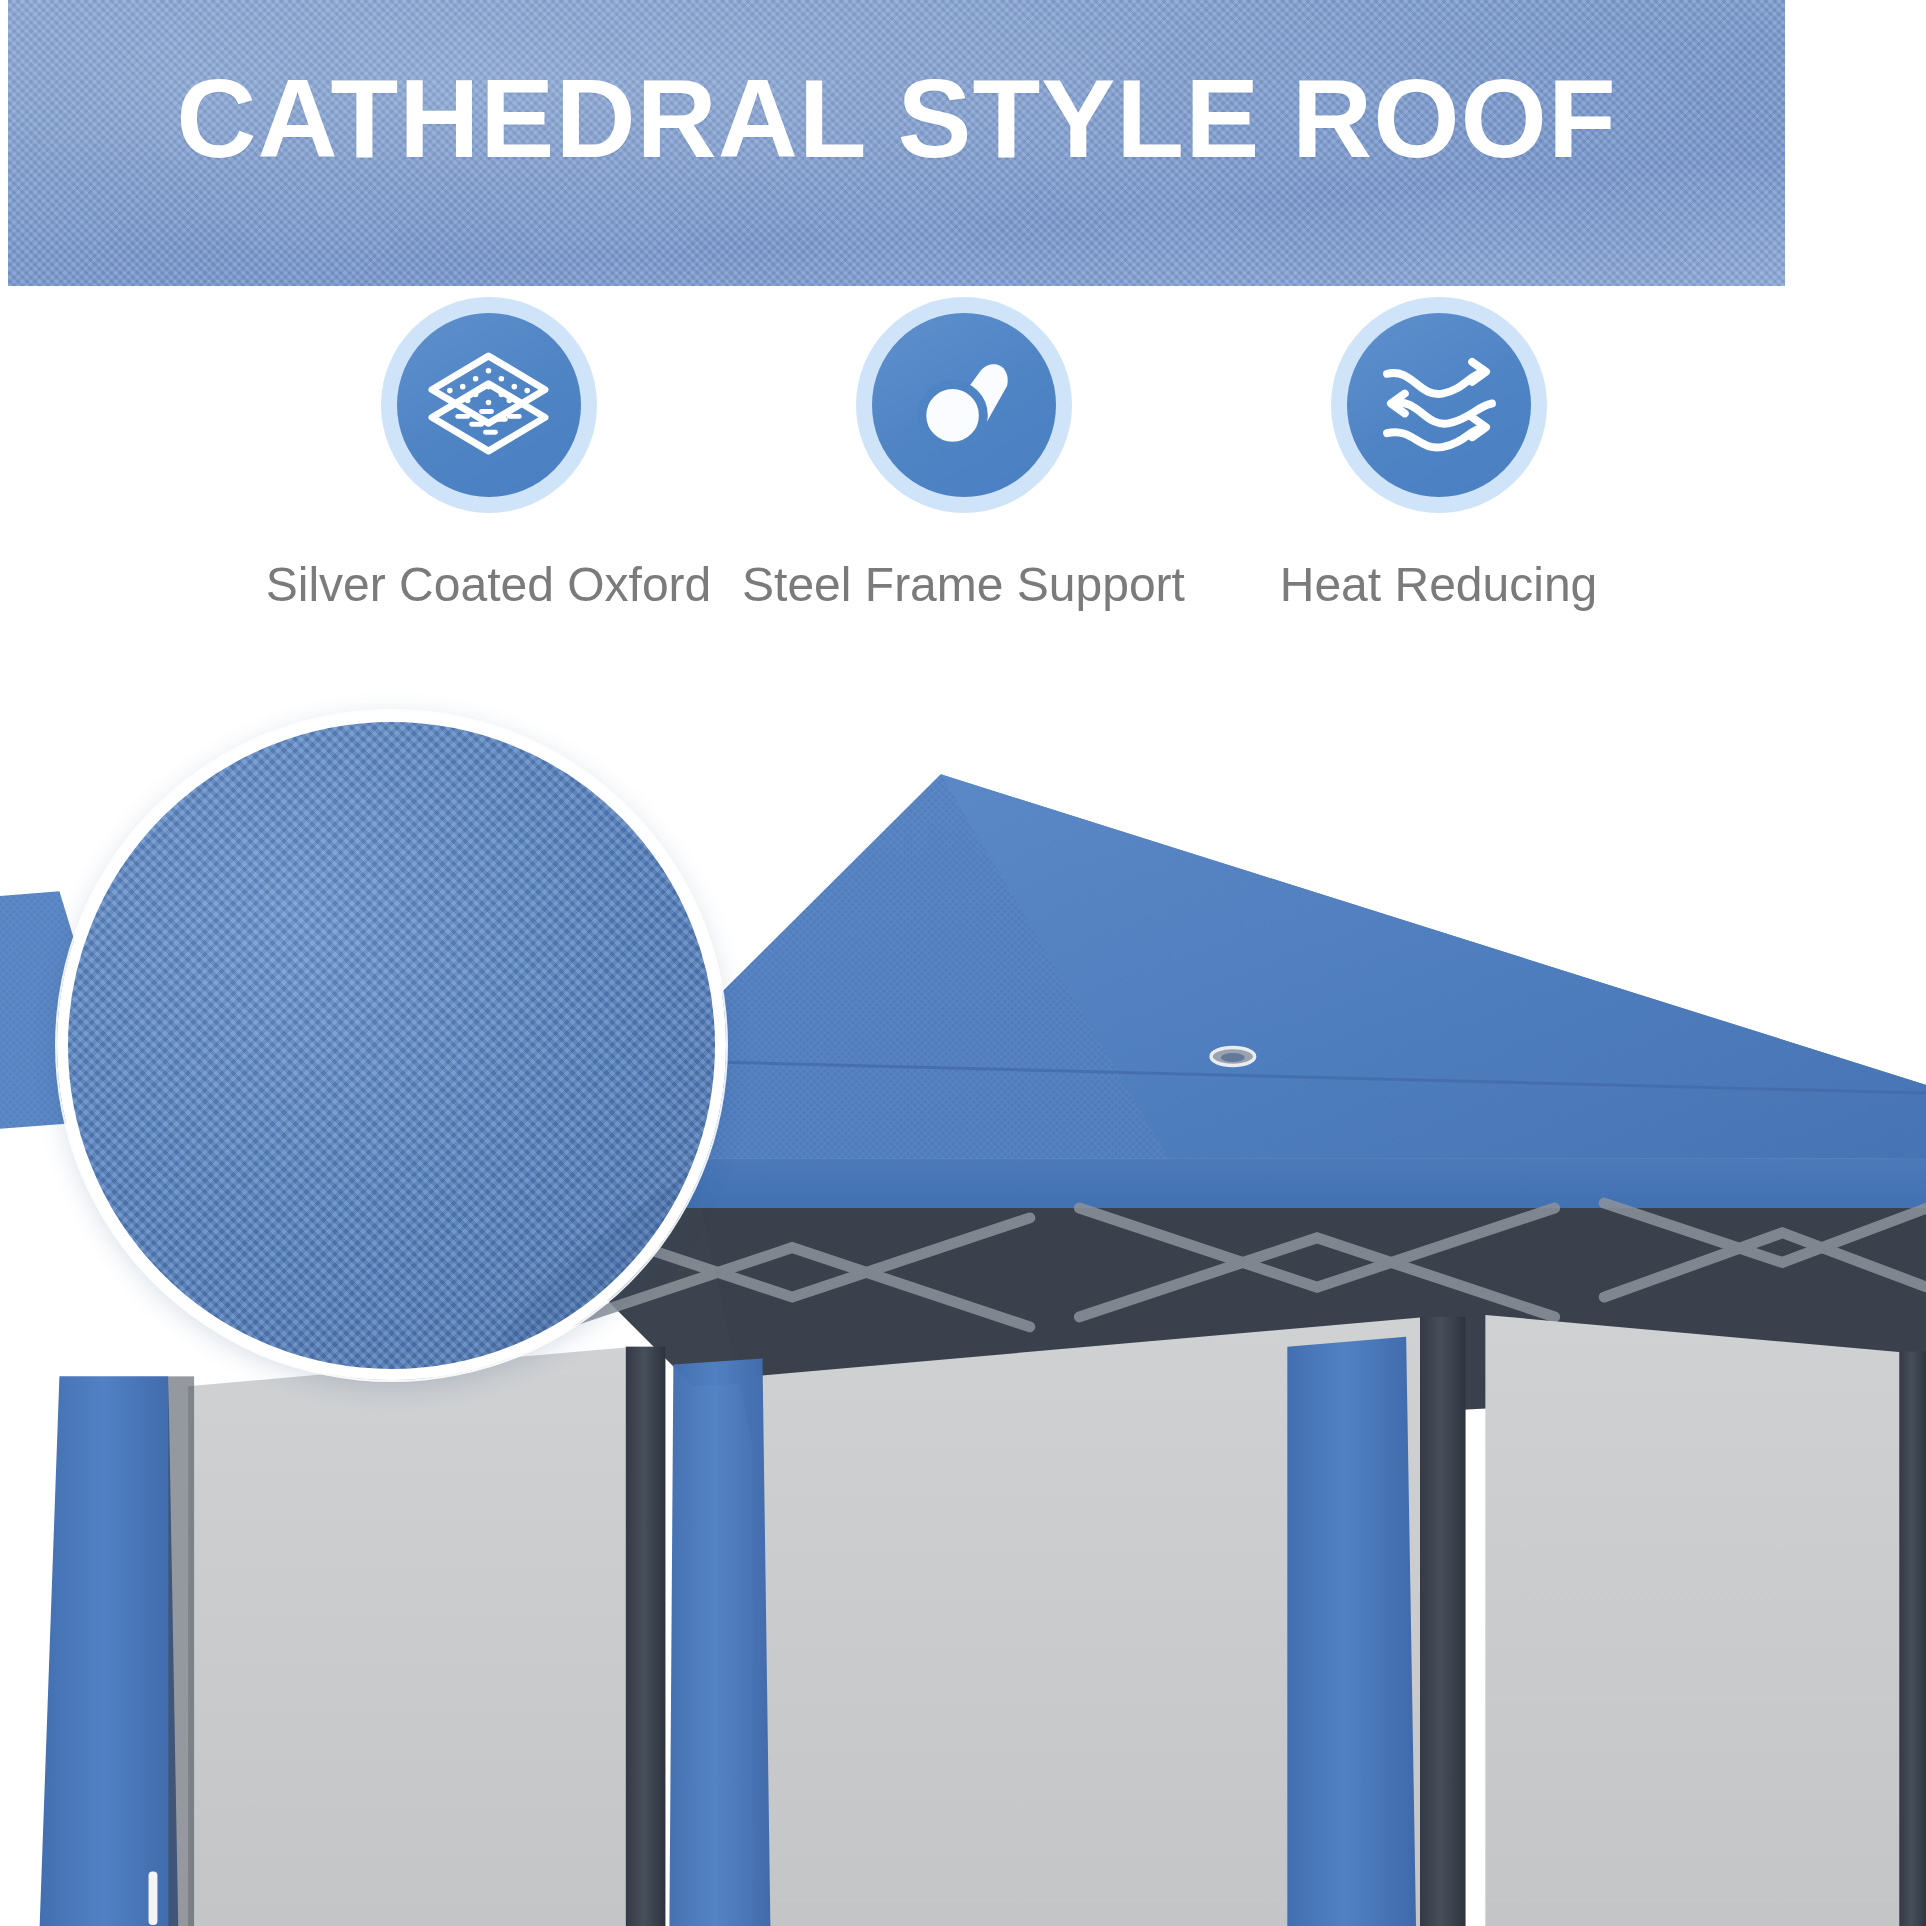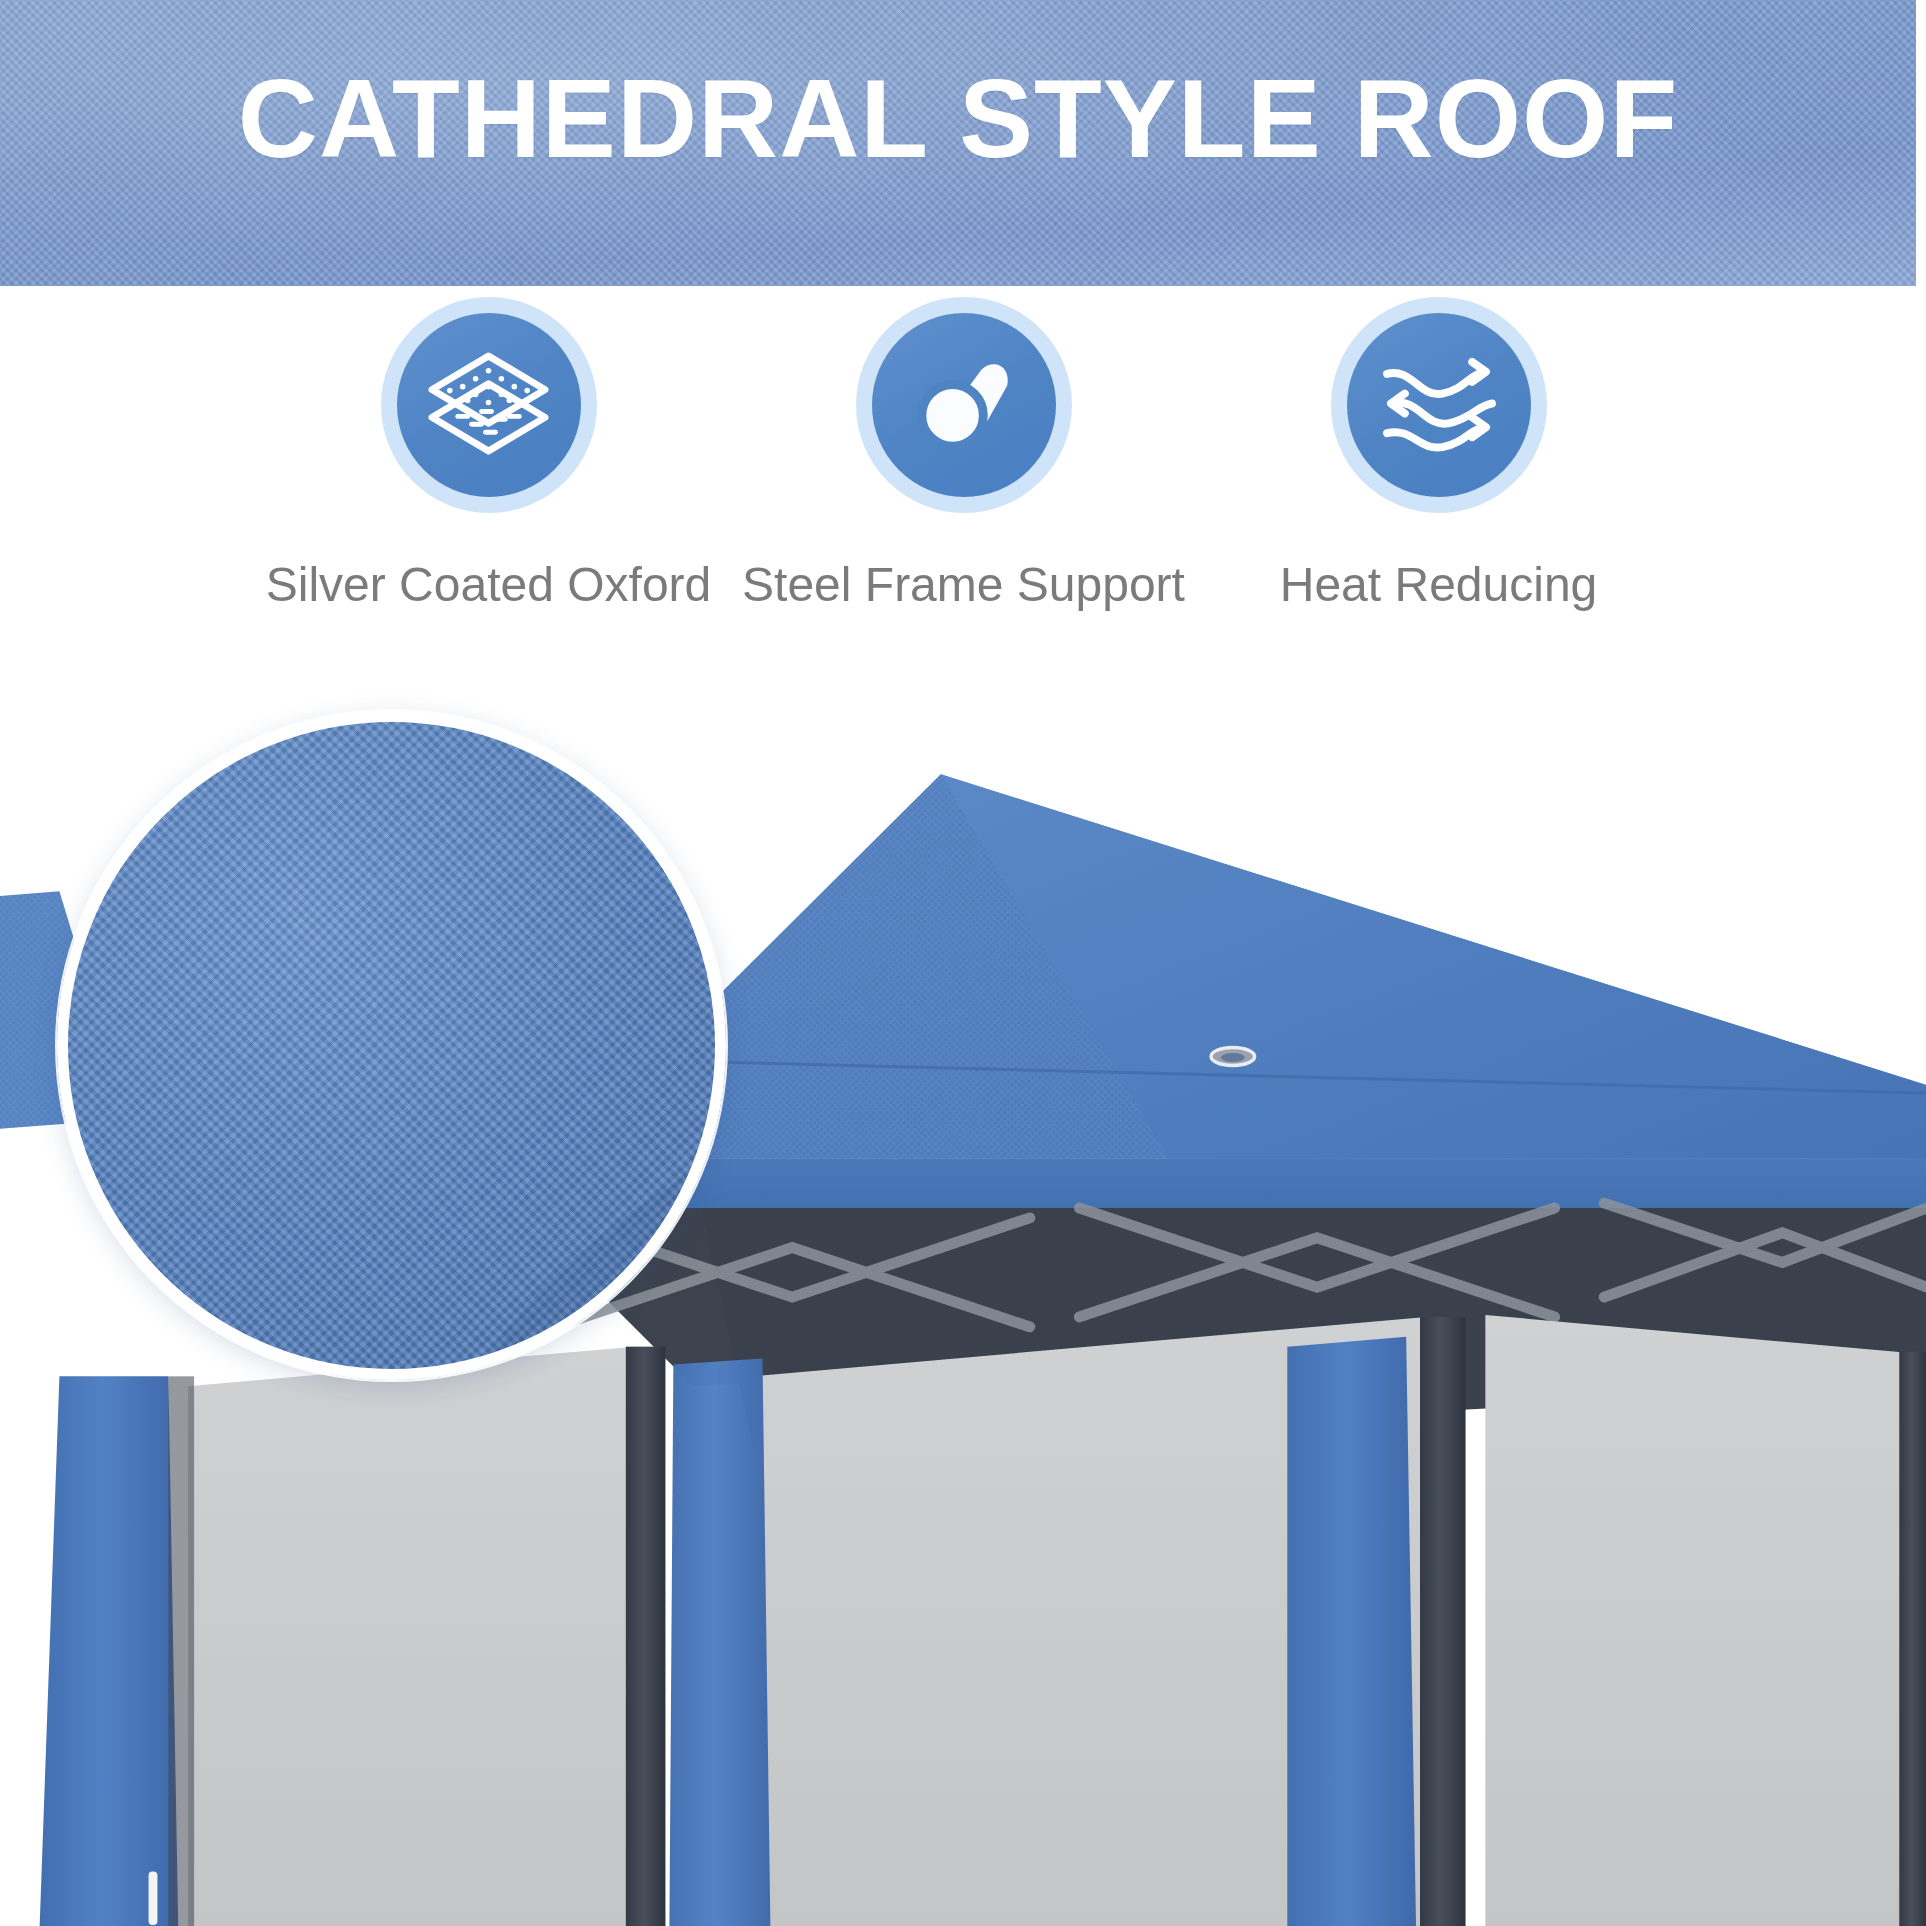--- a/index.html
+++ b/index.html
@@ -4,21 +4,21 @@
 <style>
   html,body{margin:0;padding:0;background:#fff;}
   body{
     width:1927px;height:1927px;position:relative;overflow:hidden;
     font-family:"Liberation Sans","DejaVu Sans",sans-serif;
   }
   #stage{position:absolute;inset:0;background:#ffffff;}
 
   
   .banner{
-    position:absolute;left:0;top:0;width:1916px;height:286px;
+    position:absolute;left:8px;top:0;width:1777px;height:286px;
     background:
       repeating-linear-gradient(45deg, rgba(255,255,255,.07) 0 3px, rgba(0,0,0,.05) 3px 6px),
       repeating-linear-gradient(-45deg, rgba(255,255,255,.06) 0 3px, rgba(0,0,0,.045) 3px 6px),
       linear-gradient(175deg,#88a6d6 0%,#7d9dd0 40%,#7b9ad0 70%,#8fabda 100%);
     overflow:hidden;
   }
   .banner:after{
     content:"";position:absolute;inset:0;
     background:radial-gradient(ellipse at 30% 30%, rgba(255,255,255,.14), rgba(255,255,255,0) 62%);
     pointer-events:none;

